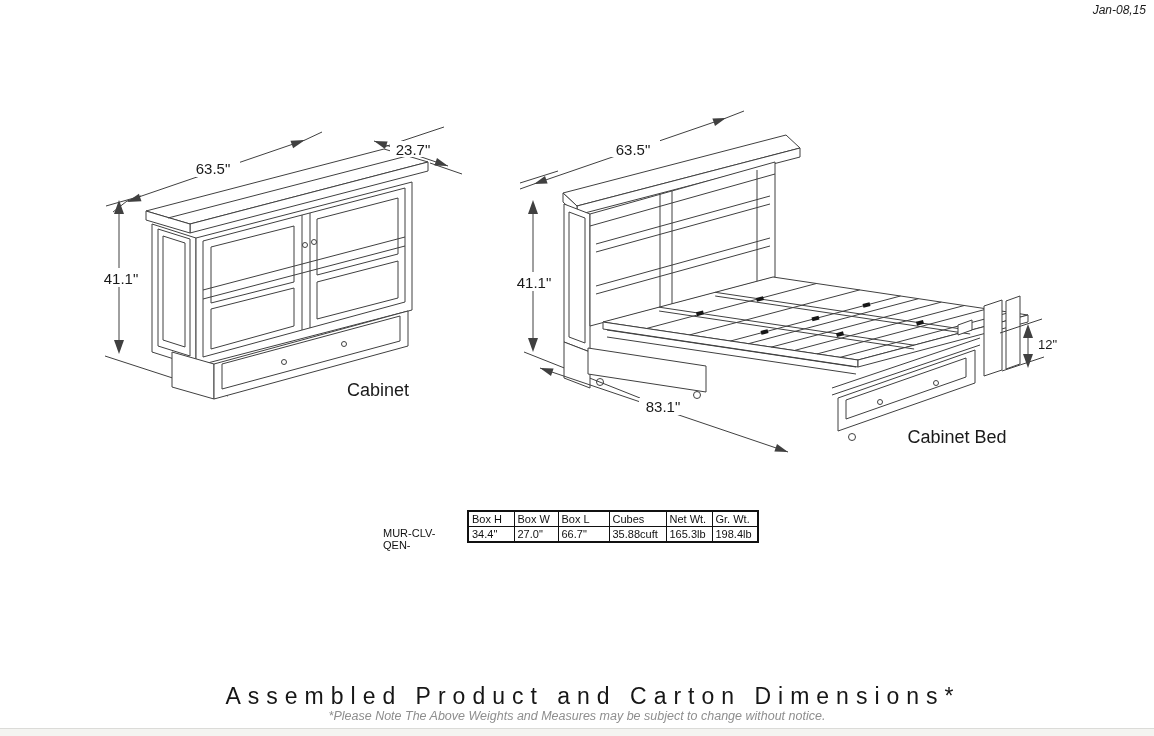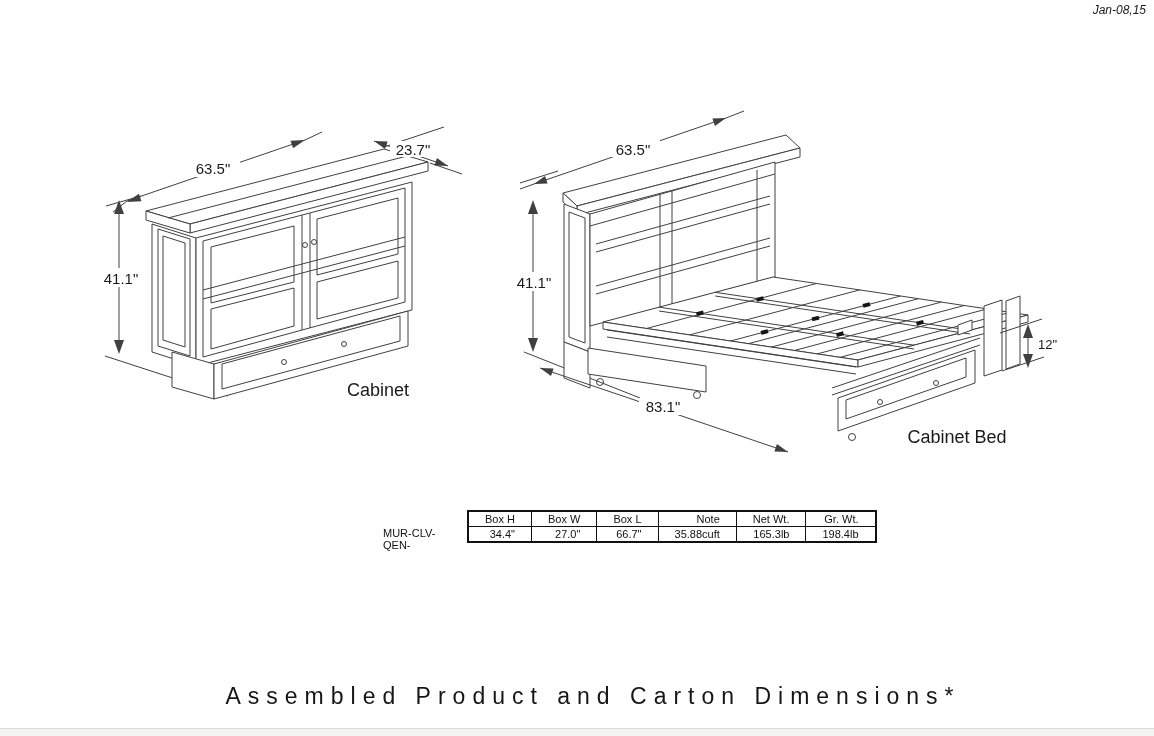--- a/index.html
+++ b/index.html
@@ -11,22 +11,22 @@
   .date-label {
     position:absolute; top:3px; right:8px; font-size:12px; font-style:italic; color:#1a1a1a;
   }
   svg text { font-family:"Liberation Sans", sans-serif; }
   .spec-block { position:absolute; left:383px; top:510px; }
   .spec-title { font-size:11px; font-weight:bold; color:#111; margin-bottom:6px; }
   .spec-row { display:flex; align-items:flex-start; }
   .spec-rowlabel { font-size:11px; color:#111; margin-top:17px; width:84px; text-align:left; padding-right:20px; }
   table.spec { border-collapse:collapse; border:2px solid #111; }
   table.spec td {
-    border:1px solid #111; font-size:11px; color:#111; text-align:right;
-    height:14px; line-height:14px; padding:0 16px; white-space:nowrap;
+    border:1px solid #111; font-size:11px; color:#111; text-align:left;
+    height:14px; line-height:14px; padding:0 3px; white-space:nowrap;
   }
   td.c0{min-width:46px} td.c1{min-width:44px} td.c2{min-width:51px}
   td.c3{min-width:57px} td.c4{min-width:46px} td.c5{min-width:46px}
   .footer-title {
     position:absolute; left:0; right:0; top:683px; text-align:center;
     font-size:23px; letter-spacing:7px; color:#161616; white-space:nowrap;padding-left:32px;
   }
   .footer-note {
     position:absolute; left:0; right:0; top:709px; text-align:center;
     font-size:12.5px; font-style:italic; color:#8e8e8e;
@@ -222,33 +222,34 @@
 
   <div class="spec-block">
     <div class="spec-row">
       <div class="spec-rowlabel">MUR-CLV-QEN-</div>
       <table class="spec">
         <tbody>
           <tr>
             <td class="c0">Box H</td>
             <td class="c1">Box W</td>
             <td class="c2">Box L</td>
-            <td class="c3">Note</td>
+            <td class="c3">Cubes</td>
             <td class="c4">Net Wt.</td>
             <td class="c5">Gr. Wt.</td>
           </tr>
           <tr>
             <td>34.4"</td>
             <td>27.0"</td>
             <td>66.7"</td>
             <td>35.88cuft</td>
             <td>165.3lb</td>
             <td>198.4lb</td>
           </tr>
         </tbody>
       </table>
     </div>
   </div>
 
   <div class="footer-title">Assembled Product and Carton Dimensions*</div>
+  <div class="footer-note">*Please Note The Above Weights and Measures may be subject to change without notice.</div>
   <div class="footer-bar"></div>
 
 </div>
 
 </body></html>

